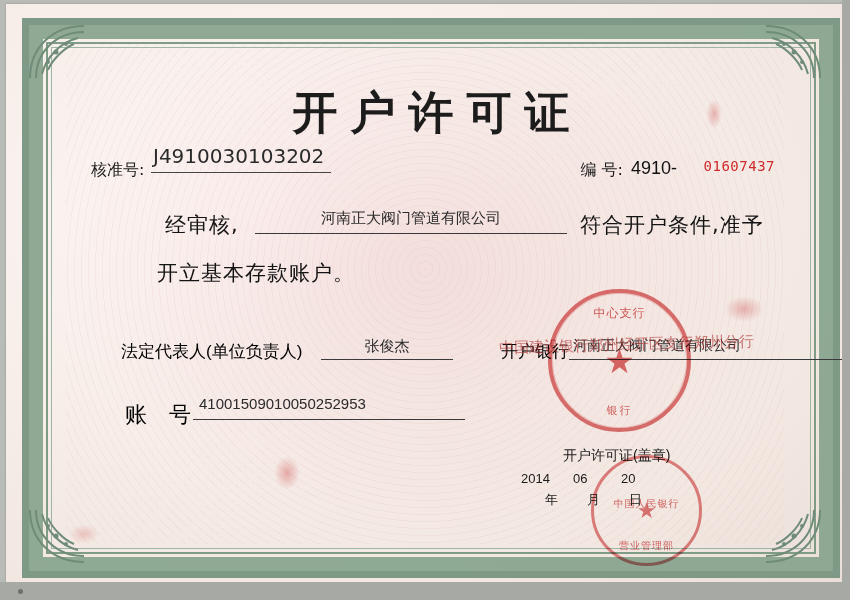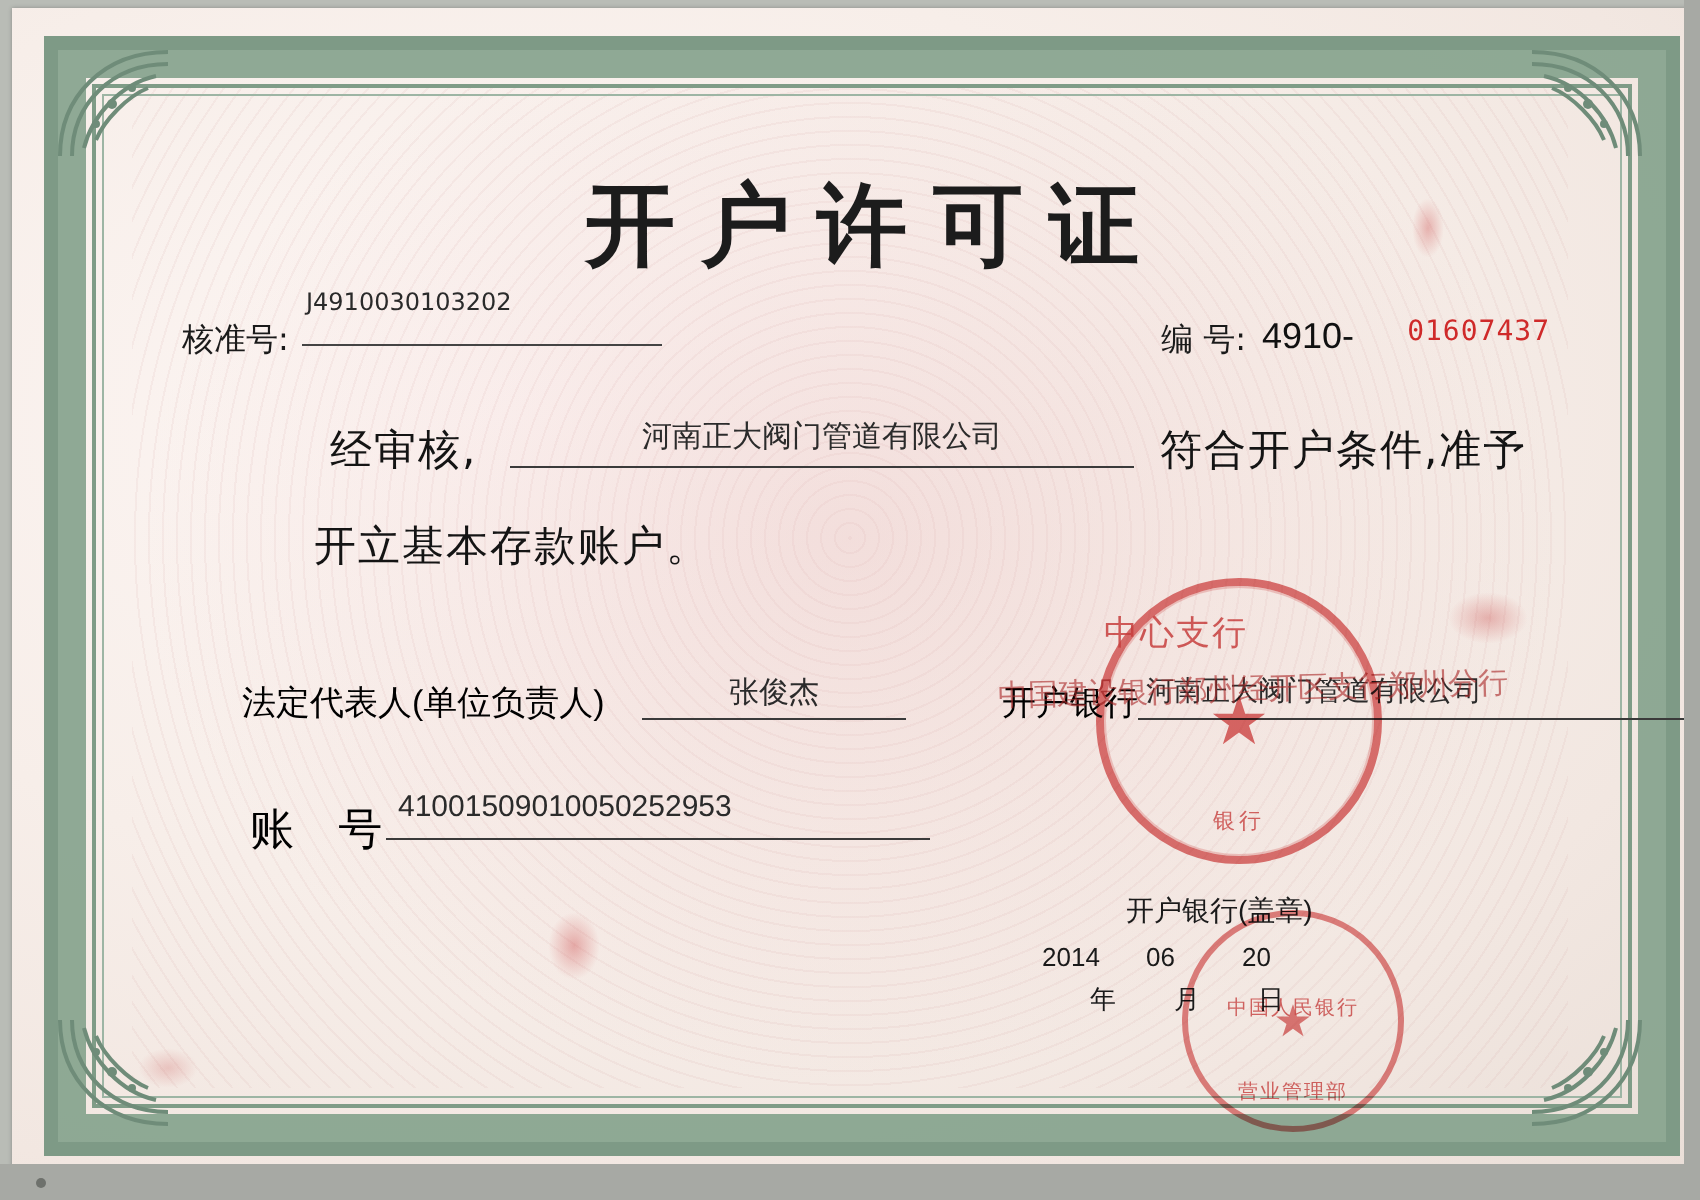--- a/index.html
+++ b/index.html
@@ -122,21 +122,21 @@
     font-family: "DejaVu Sans", "Liberation Sans", sans-serif;
     font-size: 16px;
     color: #1a1a1a;
   }
   .approve-label {
     position: absolute; left: 0; top: 8px; text-align: right;
   }
   .approve-value {
     position: absolute; left: 62px; top: -8px;
     font-family: "DejaVu Sans", "Liberation Sans", sans-serif;
-    font-size: 12px;
+    font-size: 20px;
     color: #2a2a2a;
   }
   .approve-rule {
     position: absolute; left: 60px; top: 20px; width: 180px;
     border-bottom: 1px solid #444;
   }
 
   .num-label {
     position: absolute; right: 158px; top: 8px;
     font-size: 16px;
@@ -282,21 +282,22 @@
     position: absolute;
     left: 50%; top: 50%;
     transform: translate(-50%,-50%);
     color: rgba(206,40,40,0.8);
     font-size: 34px;
     line-height: 1;
   }
   #seal-bank .seal-top {
     position: absolute;
     left: 0; right: 0; top: 12px;
-    font-size: 17px;
+    text-align: center;
+    font-size: 12px;
     color: rgba(200,36,36,0.85);
     letter-spacing: 1px;
   }
   #seal-bank .seal-bottom {
     position: absolute;
     left: 0; right: 0; bottom: 10px;
     text-align: center;
     font-size: 11px;
     color: rgba(200,36,36,0.8);
     letter-spacing: 2px;
@@ -478,21 +479,21 @@
 
       <div class="handwrite">中国建设银行郑州经开区支行郑州分行</div>
 
       <div class="row-acct">
         <span class="acct-label">账 号</span>
         <span class="acct-value">41001509010050252953</span>
         <span class="acct-rule"></span>
       </div>
 
       <div class="issuer">
-        <span class="issuer-label">开户银行(盖章)</span>
+        <span class="issuer-label">开户许可证(盖章)</span>
         <div class="date-row">
           <span class="y">2014</span>
           <span class="m">06</span>
           <span class="d">20</span>
         </div>
         <div class="unit-row">
           <span class="uy">年</span>
           <span class="um">月</span>
           <span class="ud">日</span>
         </div>

